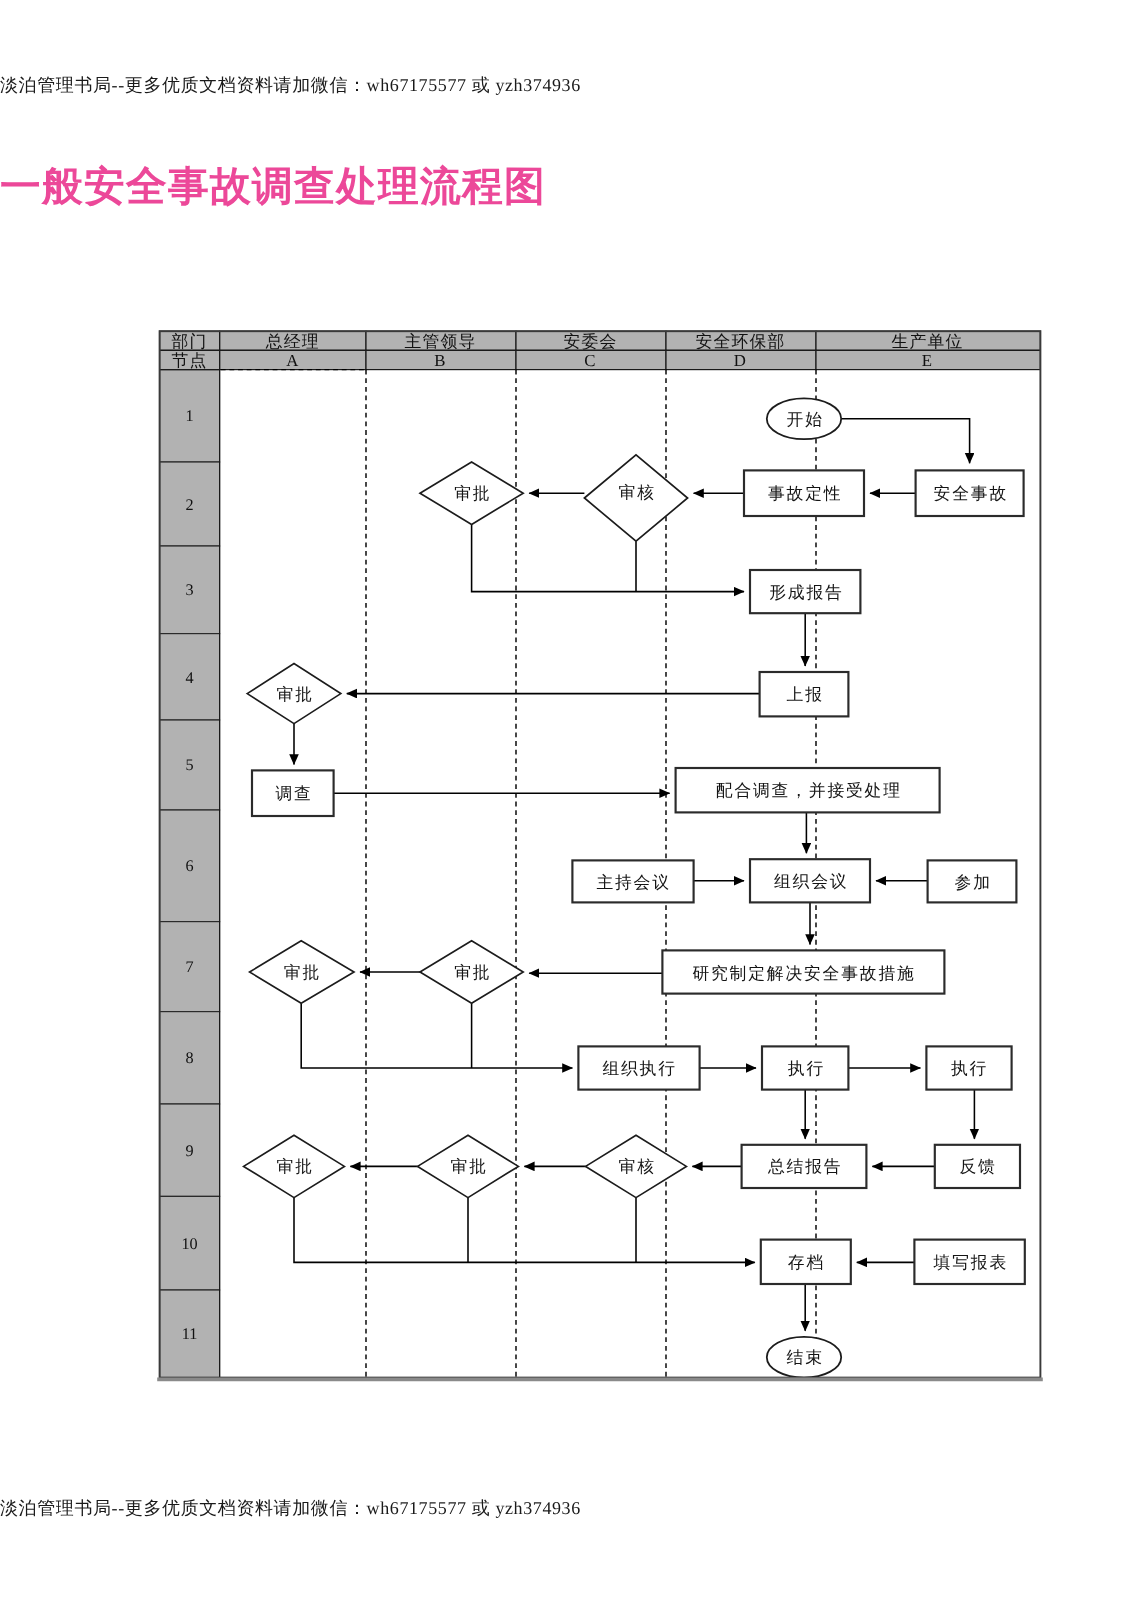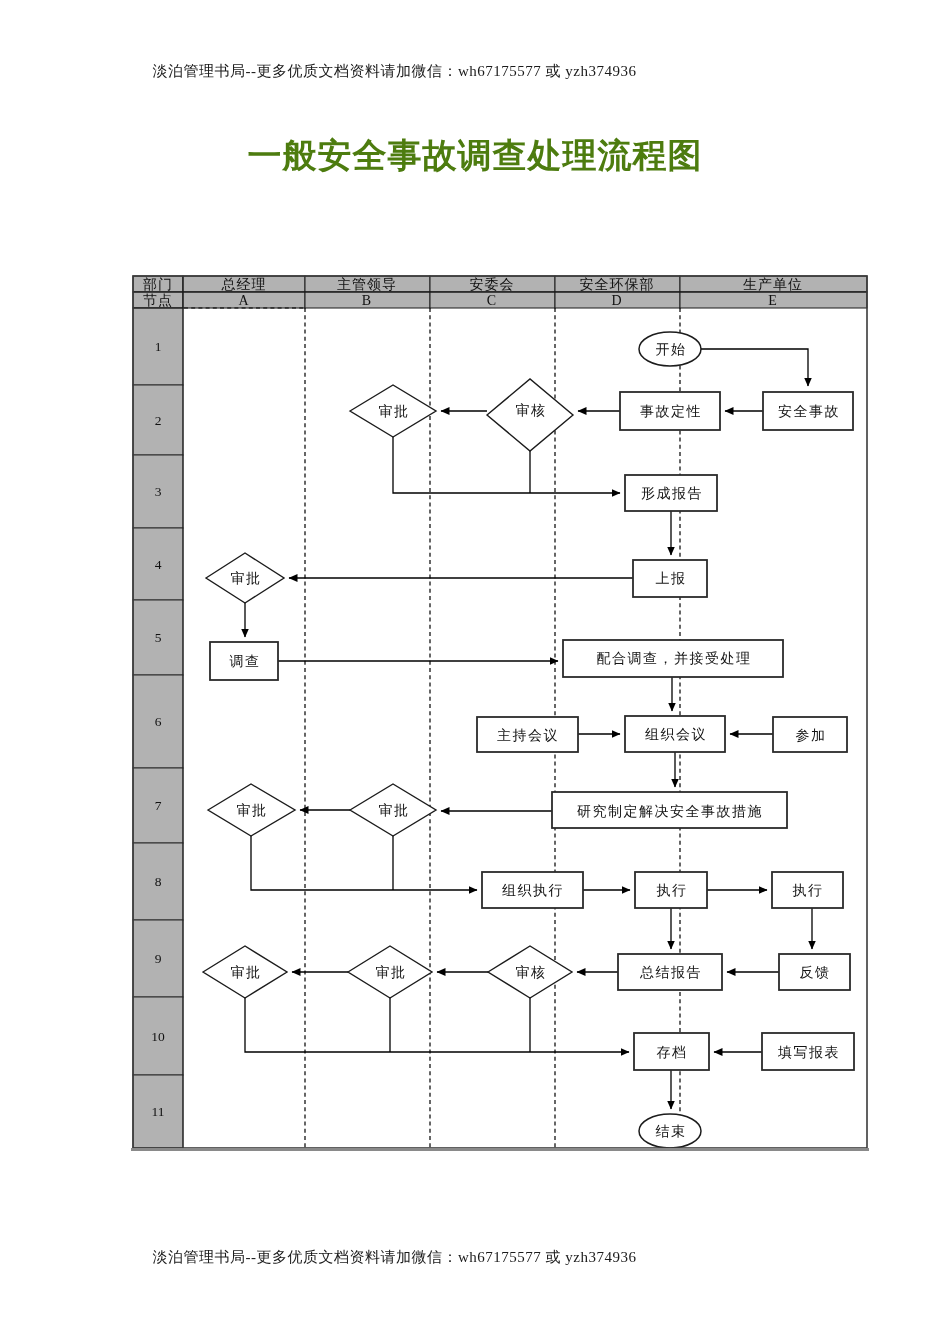--- a/index.html
+++ b/index.html
@@ -1,21 +1,21 @@
 <!DOCTYPE html>
 <html><head>
 <meta charset="utf-8">
 <style>
   html,body{margin:0;padding:0;background:#ffffff;}
   body{position:relative;width:950px;height:1344px;font-family:"Liberation Serif","DejaVu Serif",serif;color:#111;}
-  .note{position:absolute;left:0;width:789px;text-align:center;font-size:15px;color:#1a1a1a;letter-spacing:0.5px;}
+  .note{position:absolute;left:0;width:789px;font-size:15px;color:#1a1a1a;letter-spacing:0.5px;}
   .note-top{top:62px;}
   .note-bottom{top:1248px;}
-  .doc-title{position:absolute;left:0;top:133px;width:950px;text-align:center;
-    font-family:"Liberation Sans","DejaVu Sans",sans-serif;font-weight:bold;font-size:34px;color:#4d7c0f;letter-spacing:1px;}
+  .doc-title{position:absolute;left:0;top:133px;width:950px;
+    font-family:"Liberation Sans","DejaVu Sans",sans-serif;font-weight:bold;font-size:34px;color:#ec4899;letter-spacing:1px;}
   svg{position:absolute;left:0;top:0;}
   .grid-line{stroke:#1a1a1a;stroke-width:1;}
   .outer{fill:none;stroke:#3a3a3a;stroke-width:1.6;}
   .lane-dash{stroke:#000;stroke-width:1.2;stroke-dasharray:4 3.2;fill:none;}
   .hdr-cell{fill:#b2b2b2;stroke:#1a1a1a;stroke-width:1;}
   .num-cell{fill:#b2b2b2;stroke:#2a2a2a;stroke-width:1;}
   .hdr-txt{font-size:14px;fill:#111;letter-spacing:1px;}
   .num-txt{font-size:13.5px;fill:#111;}
   .conn{stroke:#000;stroke-width:1.3;fill:none;}
   .shape-rect{fill:#ffffff;stroke:#2b2b2b;stroke-width:1.8;}

